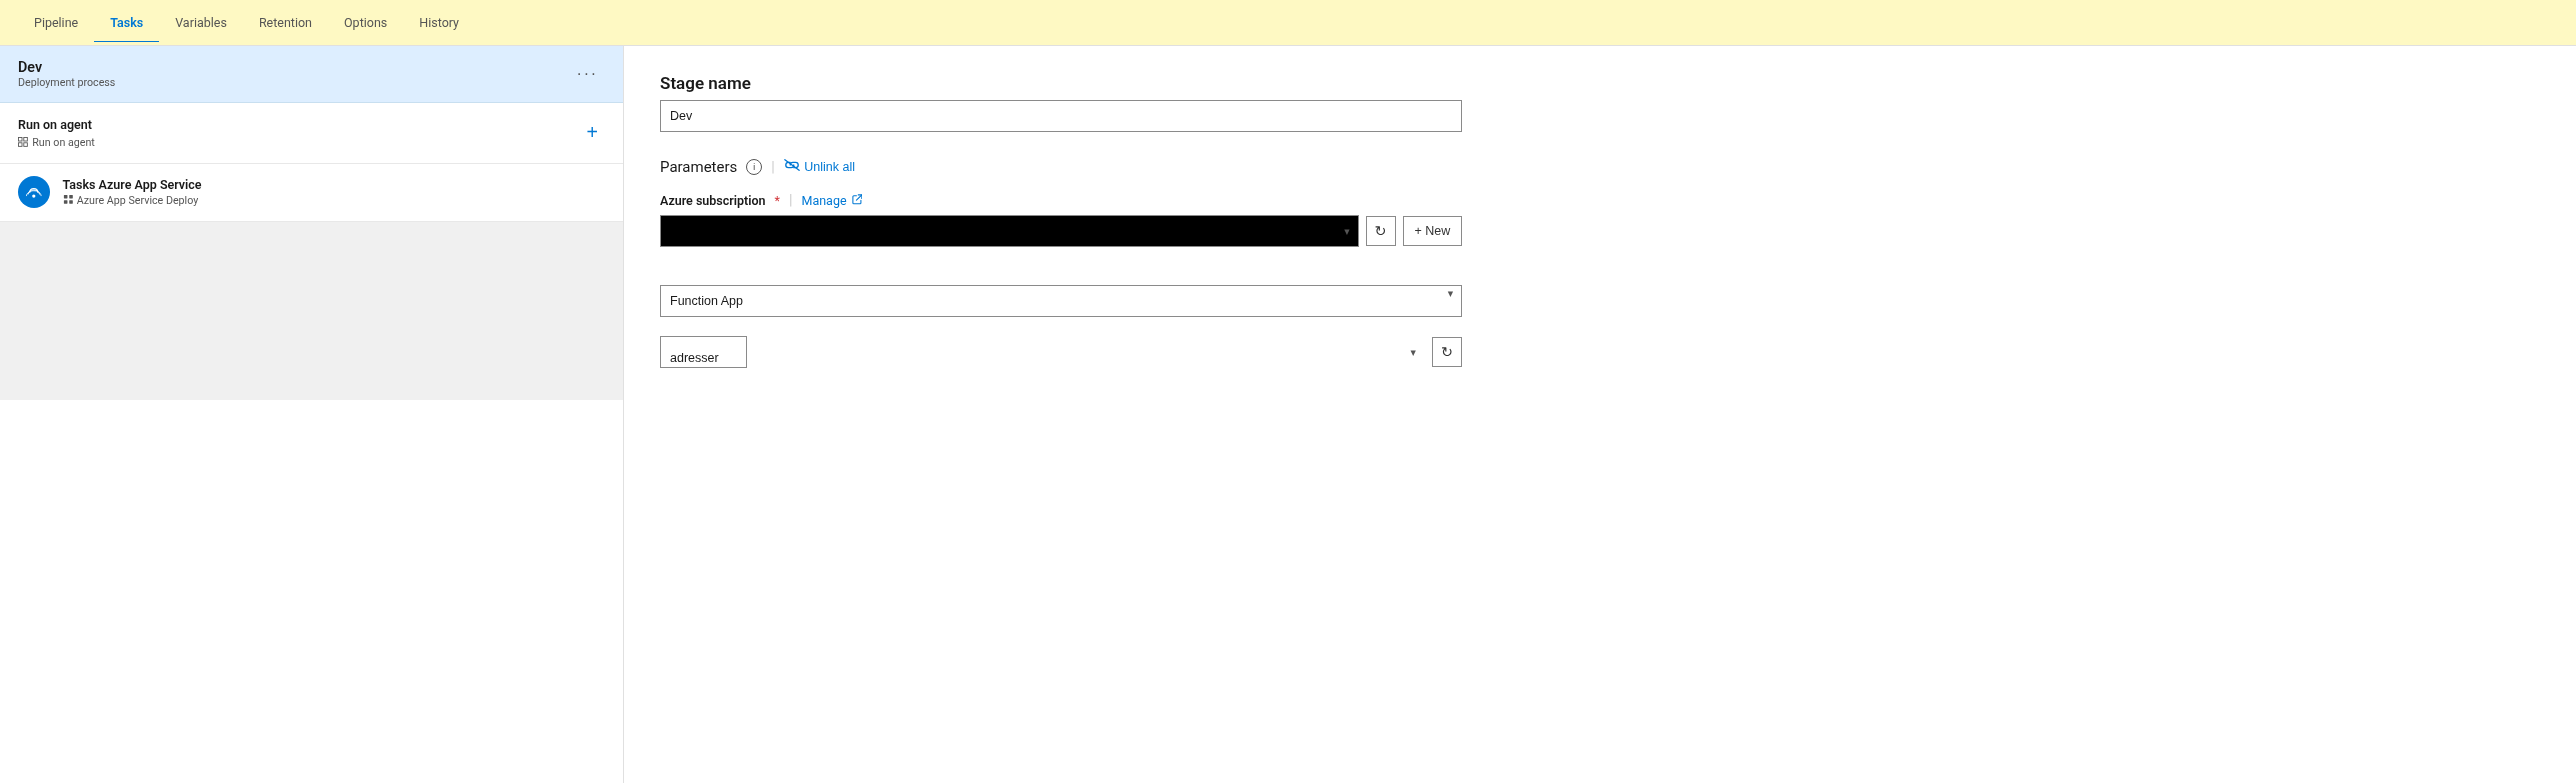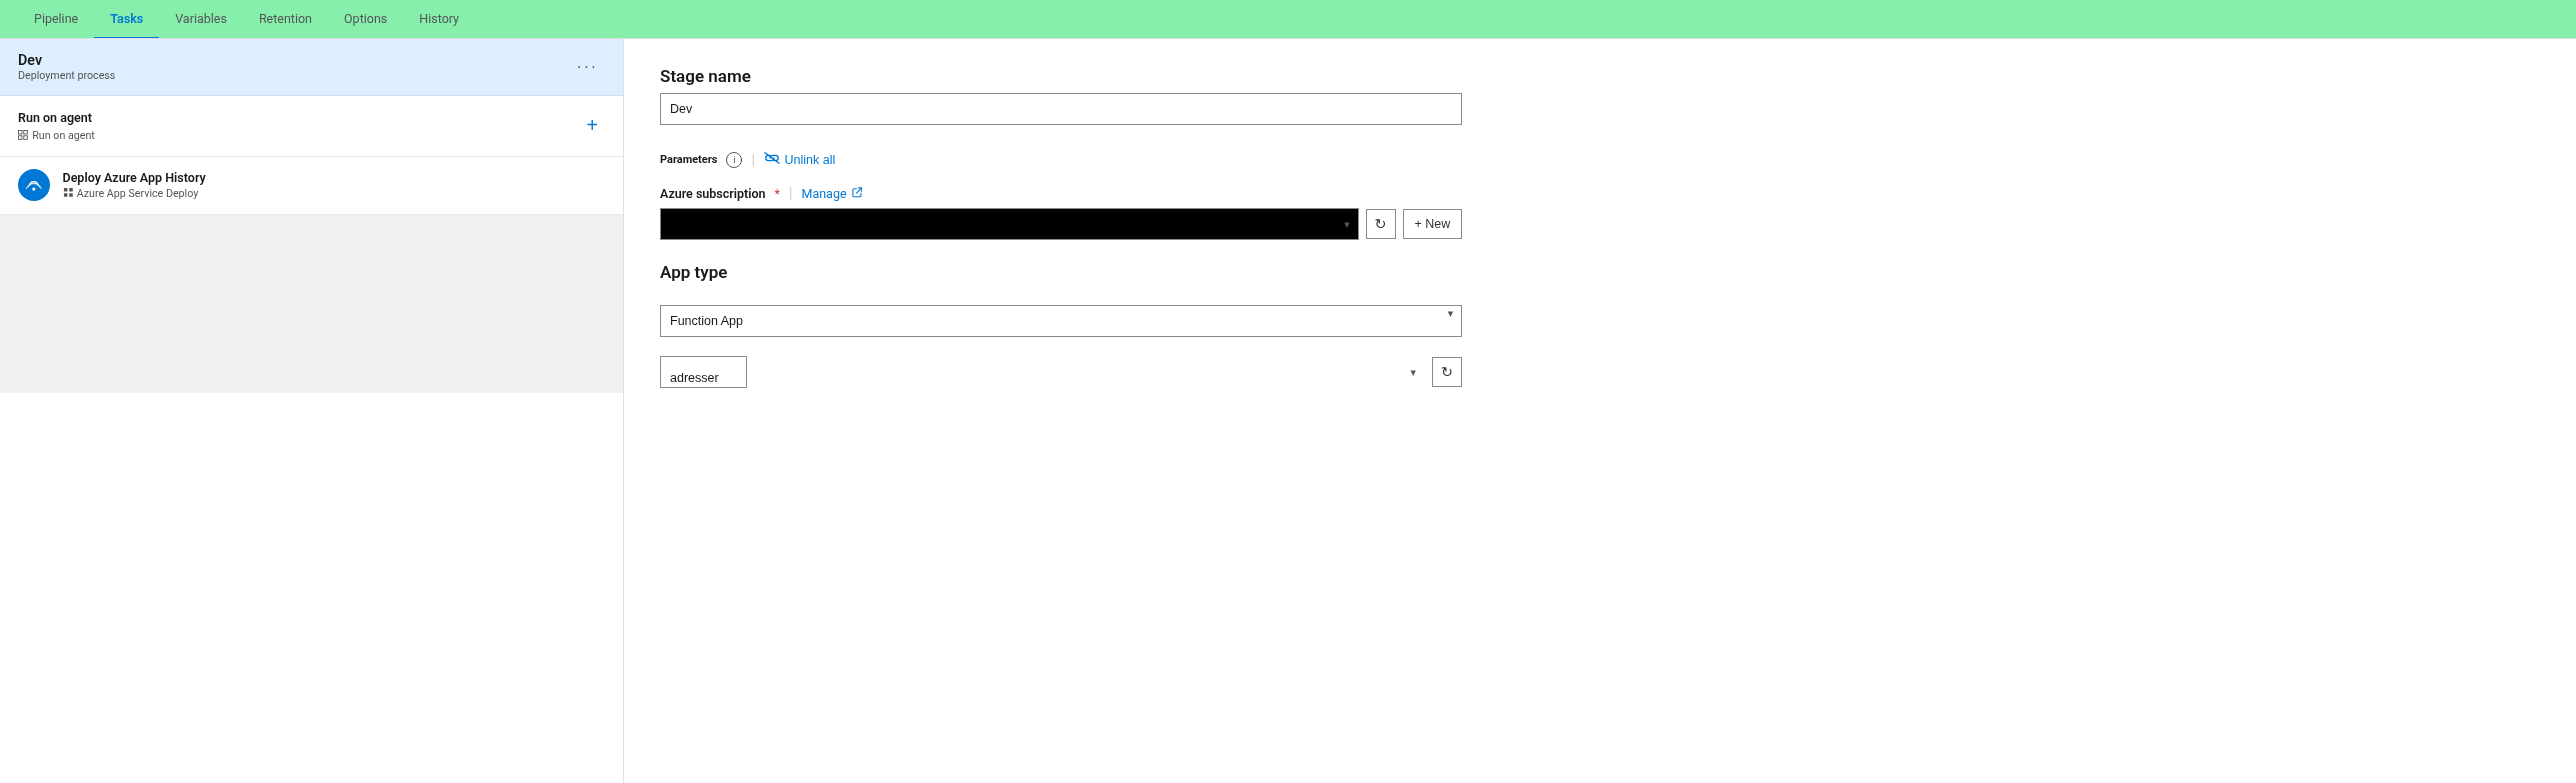--- a/index.html
+++ b/index.html
@@ -12,22 +12,22 @@
       height: 784px;
       overflow: hidden;
     }
 
     
     .top-nav {
       display: flex;
       align-items: center;
       border-bottom: 0.9px solid #e0e0e0;
       padding: 0 18px;
-      height: 39px;
-      background: #86efac;
+      height: 46px;
+      background: #fef9c3;
     }
     .nav-tab {
       padding: 10.7px 16px;
       cursor: pointer;
       font-size: 12.5px;
       color: #555;
       border-bottom: 1.8px solid transparent;
       margin-bottom: -0.9px;
       white-space: nowrap;
     }
@@ -195,22 +195,22 @@
 
     
     .parameters-header {
       display: flex;
       align-items: center;
       gap: 9px;
       margin-top: 25px;
       margin-bottom: 16px;
     }
     .parameters-title {
-      font-size: 11px;
-      font-weight: 700;
+      font-size: 15px;
+      font-weight: 400;
       color: #1a1a1a;
     }
     .info-icon {
       width: 16px;
       height: 16px;
       border-radius: 50%;
       border: 1.3px solid #555;
       display: inline-flex;
       align-items: center;
       justify-content: center;
@@ -440,21 +440,21 @@
       <div class="task-icon">
         <svg viewBox="0 0 24 24" fill="white" xmlns="http://www.w3.org/2000/svg">
           <circle cx="12" cy="12" r="10" fill="#0078d4"></circle>
           <path d="M7 12 C7 9 9 7 12 7 C15 7 17 9 17 12" stroke="white" stroke-width="1.5" fill="none"></path>
           <path d="M5 14 C5 11 8 8.5 12 8.5 C16 8.5 19 11 19 14" stroke="white" stroke-width="1.2" fill="none"></path>
           <path d="M3 16 C3 12.5 7 9.5 12 9.5 C17 9.5 21 12.5 21 16" stroke="white" stroke-width="1" fill="none"></path>
           <circle cx="12" cy="16" r="2" fill="white"></circle>
         </svg>
       </div>
       <div class="task-info">
-        <div class="task-name">Deploy Azure App History</div>
+        <div class="task-name">Tasks Azure App Service</div>
         <div class="task-subname">
           <span>
             <svg width="10.7" height="10.7" viewBox="0 0 12 12" fill="none">
               <rect x="1" y="1" width="4" height="4" rx="0.5" fill="#555"></rect>
               <rect x="7" y="1" width="4" height="4" rx="0.5" fill="#555"></rect>
               <rect x="1" y="7" width="4" height="4" rx="0.5" fill="#555"></rect>
               <rect x="7" y="7" width="4" height="4" rx="0.5" fill="#555"></rect>
             </svg>
           </span>
           <span>Azure App Service Deploy</span>
@@ -516,21 +516,20 @@
           <span style="font-size:14.3px; transform: rotate(0deg); display:inline-block;">↻</span>
         </button>
         <button class="new-btn">
           <span>+</span>
           <span>New</span>
         </button>
       </div>
     </div>
 
     <div class="field-section">
-      <div class="field-label">App type</div>
       <div class="select-wrapper">
         <select class="select-dropdown">
           <option>Function App</option>
           <option>Web App</option>
           <option>API App</option>
         </select>
         <span class="dropdown-chevron">▾</span>
       </div>
     </div>
 

